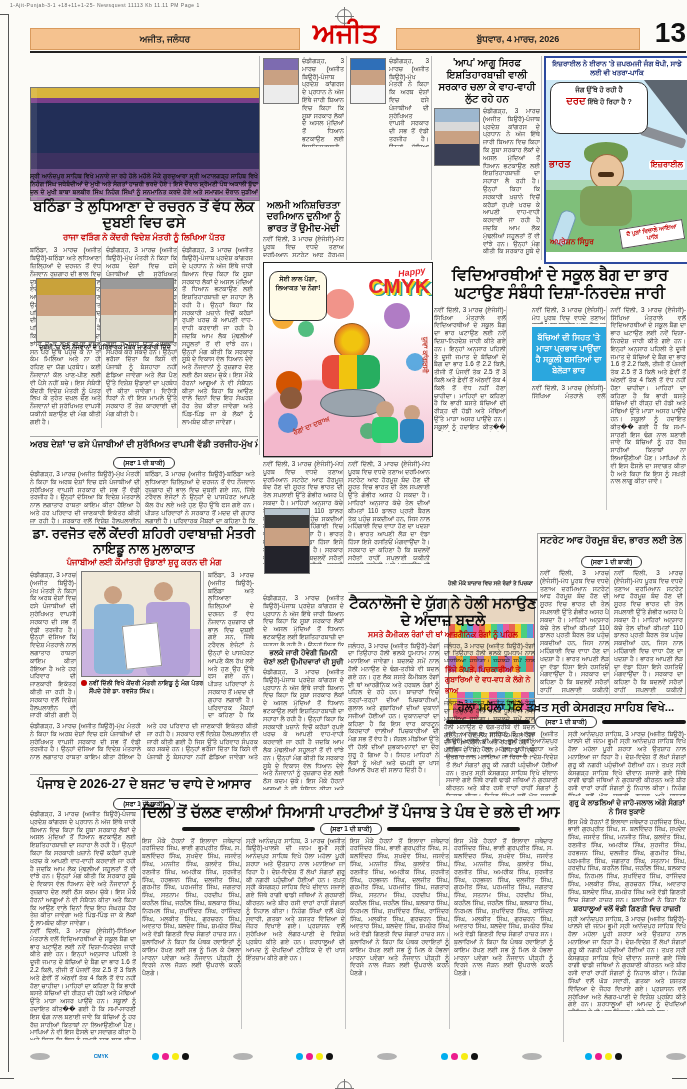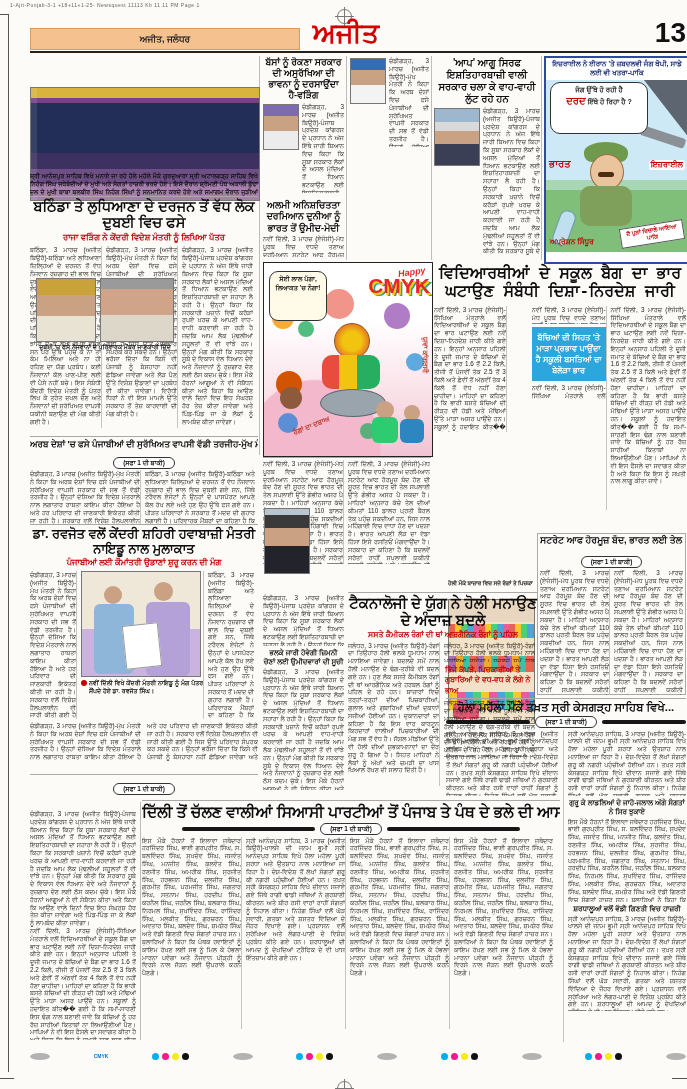--- a/index.html
+++ b/index.html
@@ -52,52 +52,54 @@
       <i style="left:6px;top:-3px;width:1px;height:19px;"></i>
       <i style="left:-3px;top:6px;width:19px;height:1px;"></i>
     </div>
   <div class="abs" style="left:0;top:1078px;width:14px;height:1px;background:#555;"></div>
   <div class="abs" style="left:672px;top:1078px;width:15px;height:1px;background:#555;"></div>
 
   <div class="abs" style="left:298px;top:17px;width:96px;height:33px;display:flex;align-items:center;justify-content:center;font-size:27px;font-weight:bold;color:#d40000;">ਅਜੀਤ</div>
   <div class="abs peach" style="left:30px;top:28px;width:268px;height:20px;">
       <span>ਅਜੀਤ, ਜਲੰਧਰ</span>
     </div>
+  <div class="abs peach" style="left:396px;top:28px;width:242px;height:20px;">
+      <span>ਬੁੱਧਵਾਰ, 4 ਮਾਰਚ, 2026</span>
+    </div>
   <div class="abs" style="left:642px;top:16px;width:44px;height:34px;display:flex;align-items:center;justify-content:flex-end;font-size:28px;font-weight:bold;color:#111;">13</div>
   <div class="abs" style="left:30px;top:51px;width:656px;height:2px;background:#222;"></div>
 
   <div class="vr" style="left:259px;top:56px;height:399px;"></div>
   <div class="vr" style="left:346px;top:56px;height:204px;"></div>
   <div class="vr" style="left:431px;top:56px;height:204px;"></div>
   <div class="vr" style="left:541px;top:56px;height:204px;"></div>
 
   <div class="abs photo" style="left:30px;top:57px;width:228px;height:112px;background:
       linear-gradient(90deg, rgba(255,255,255,.09) 0 6px, rgba(0,0,0,0) 6px 15px),
       linear-gradient(180deg,#d8b43c 0 9%,#7a3f8a 9% 13%,#222e57 13% 58%,#3c3160 58% 72%,#6d4f86 72% 86%,#a77fae 86% 100%);"></div>
   <div class="abs cap" style="left:30px;top:172px;width:228px;height:24px;">ਸ੍ਰੀ ਆਨੰਦਪੁਰ ਸਾਹਿਬ ਵਿਖੇ ਮਨਾਏ ਜਾ ਰਹੇ ਹੋਲੇ ਮਹੱਲੇ ਮੌਕੇ ਗੁਰਦੁਆਰਾ ਸ੍ਰੀ ਅਟਾਲਗੜ੍ਹ ਸਾਹਿਬ ਵਿਖੇ ਨਿਹੰਗ ਸਿੰਘ ਜਥੇਬੰਦੀਆਂ ਦੇ ਮੁਖੀ ਅਤੇ ਸੰਗਤਾਂ ਹਾਜ਼ਰੀ ਭਰਦੇ ਹੋਏ। ਇਸੇ ਦੌਰਾਨ ਸ਼੍ਰੋਮਣੀ ਪੰਥ ਅਕਾਲੀ ਬੁੱਢਾ ਦਲ ਦੇ ਮੁਖੀ ਬਾਬਾ ਬਲਬੀਰ ਸਿੰਘ ਨਿਹੰਗ ਸਿੰਘਾਂ ਨੂੰ ਸਨਮਾਨਿਤ ਕਰਦੇ ਹੋਏ ਅਤੇ ਸਮਾਗਮ ਦੌਰਾਨ ਜੁੜੀਆਂ ਸੰਗਤਾਂ ਦੀ ਝਲਕ।</div>
 
   <div class="abs" style="left:263px;top:57px;width:81px;height:138px;">
-    <div class="hl" style="font-size:9.3px;line-height:1.18;height:46px;overflow:hidden;">ਬੱਸਾਂ ਨੂੰ ਰੋਕਣਾ ਸਰਕਾਰ ਦੀ ਅਸੁਰੱਖਿਆ ਦੀ ਭਾਵਨਾ ਨੂੰ ਦਰਸਾਉਂਦਾ ਹੈ-ਵੜਿੰਗ</div>
     <div class="po" style="float:left;width:34px;height:44px;margin:1px 3px 1px 0;background:linear-gradient(180deg,#7d6bb0 0 26%,#c9a183 26% 60%,#ececec 60% 100%);"></div>
     <div class="body-txt" style="height:90px;">ਚੰਡੀਗੜ੍ਹ, 3 ਮਾਰਚ (ਅਜੀਤ ਬਿਊਰੋ)-ਪੰਜਾਬ ਪ੍ਰਦੇਸ਼ ਕਾਂਗਰਸ ਦੇ ਪ੍ਰਧਾਨ ਨੇ ਅੱਜ ਇੱਥੇ ਜਾਰੀ ਬਿਆਨ ਵਿਚ ਕਿਹਾ ਕਿ ਸੂਬਾ ਸਰਕਾਰ ਲੋਕਾਂ ਦੇ ਅਸਲ ਮੁੱਦਿਆਂ ਤੋਂ ਧਿਆਨ ਭਟਕਾਉਣ ਲਈ ਇਸ਼ਤਿਹਾਰਬਾਜ਼ੀ ਦਾ ਸਹਾਰਾ ਲੈ ਰਹੀ ਹੈ। ਉਨ੍ਹਾਂ ਕਿਹਾ ਕਿ ਸਰਕਾਰੀ ਖ਼ਜ਼ਾਨੇ ਵਿਚੋਂ ਕਰੋੜਾਂ ਰੁਪਏ ਖਰਚ ਕੇ ਆਪਣੀ ਵਾਹ-ਵਾਹੀ ਕਰਵਾਈ ਜਾ ਰਹੀ ਹੈ ਜਦਕਿ ਆਮ ਲੋਕ ਮੁੱਢਲੀਆਂ ਸਹੂਲਤਾਂ ਤੋਂ ਵੀ ਵਾਂਝੇ ਹਨ। ਉਨ੍ਹਾਂ ਮੰਗ ਕੀਤੀ ਕਿ ਸਰਕਾਰ ਸੂਬੇ ਦੇ ਵਿਕਾਸ ਵੱਲ ਧਿਆਨ ਦੇਵੇ ਅਤੇ ਨੌਜਵਾਨਾਂ ਨੂੰ ਰੁਜ਼ਗਾਰ ਦੇਣ ਲਈ ਠੋਸ ਕਦਮ ਚੁੱਕੇ। ਇਸ ਮੌਕੇ ਹੋਰਨਾਂ ਆਗੂਆਂ ਨੇ ਵੀ ਸੰਬੋਧਨ ਕੀਤਾ ਅਤੇ ਕਿਹਾ ਕਿ ਆਉਣ ਵਾਲੇ ਦਿਨਾਂ ਵਿਚ ਇਹ ਸੰਘਰਸ਼ ਹੋਰ ਤੇਜ਼ ਕੀਤਾ ਜਾਵੇਗਾ ਅਤੇ ਪਿੰਡ-ਪਿੰਡ ਜਾ ਕੇ ਲੋਕਾਂ ਨੂੰ ਲਾਮਬੰਦ ਕੀਤਾ ਜਾਵੇਗਾ।</div>
   </div>
 
   <div class="abs" style="left:350px;top:57px;width:79px;height:138px;">
     <div class="po" style="float:left;width:34px;height:44px;margin:1px 3px 1px 0;background:linear-gradient(180deg,#2f6fb8 0 26%,#c9a183 26% 60%,#f3f3f3 60% 100%);"></div>
     <div class="body-txt" style="height:90px;">ਚੰਡੀਗੜ੍ਹ, 3 ਮਾਰਚ (ਅਜੀਤ ਬਿਊਰੋ)-ਮੁੱਖ ਮੰਤਰੀ ਨੇ ਕਿਹਾ ਕਿ ਅਰਬ ਦੇਸ਼ਾਂ ਵਿਚ ਫਸੇ ਪੰਜਾਬੀਆਂ ਦੀ ਸੁਰੱਖਿਅਤ ਵਾਪਸੀ ਸਰਕਾਰ ਦੀ ਸਭ ਤੋਂ ਵੱਡੀ ਤਰਜੀਹ ਹੈ। ਉਨ੍ਹਾਂ ਦੱਸਿਆ ਕਿ ਵਿਦੇਸ਼ ਮੰਤਰਾਲੇ ਨਾਲ ਲਗਾਤਾਰ ਰਾਬਤਾ ਕਾਇਮ ਕੀਤਾ ਹੋਇਆ ਹੈ ਅਤੇ ਹਰ ਪਰਿਵਾਰ ਦੀ ਜਾਣਕਾਰੀ ਇਕੱਤਰ ਕੀਤੀ ਜਾ ਰਹੀ ਹੈ। ਸਰਕਾਰ ਵਲੋਂ ਵਿਸ਼ੇਸ਼ ਹੈਲਪਲਾਈਨ ਵੀ ਜਾਰੀ ਕੀਤੀ ਗਈ ਹੈ ਜਿਸ ਉੱਤੇ ਪਰਿਵਾਰ ਸੰਪਰਕ ਕਰ ਸਕਦੇ ਹਨ। ਉਨ੍ਹਾਂ ਭਰੋਸਾ ਦਿੱਤਾ ਕਿ ਕਿਸੇ ਵੀ ਪੰਜਾਬੀ ਨੂੰ ਬੇਸਹਾਰਾ ਨਹੀਂ ਛੱਡਿਆ ਜਾਵੇਗਾ ਅਤੇ ਲੋੜ ਪੈਣ ਉੱਤੇ ਵਿਸ਼ੇਸ਼ ਉਡਾਣਾਂ ਦਾ ਪ੍ਰਬੰਧ ਵੀ ਕੀਤਾ ਜਾਵੇਗਾ। ਵਿਰੋਧੀ ਧਿਰਾਂ ਨੇ ਵੀ ਇਸ ਮਾਮਲੇ ਉੱਤੇ ਸਰਕਾਰ ਤੋਂ ਤੇਜ਼ ਕਾਰਵਾਈ ਦੀ ਮੰਗ ਕੀਤੀ ਹੈ।</div>
   </div>
 
   <div class="abs" style="left:434px;top:57px;width:106px;height:201px;">
     <div class="hl" style="font-size:10px;line-height:1.2;height:50px;overflow:hidden;">'ਆਪ' ਆਗੂ ਸਿਰਫ ਇਸ਼ਤਿਹਾਰਬਾਜ਼ੀ ਵਾਲੀ ਸਰਕਾਰ ਚਲਾ ਕੇ ਵਾਹ-ਵਾਹੀ ਲੁੱਟ ਰਹੇ ਹਨ</div>
     <div class="po" style="float:left;width:44px;height:56px;margin:1px 3px 1px 0;background:linear-gradient(180deg,#9db7cf 0 24%,#d9d9d9 24% 40%,#c9a183 40% 62%,#3a3f55 62% 100%);"></div>
     <div class="body-txt" style="height:148px;">ਚੰਡੀਗੜ੍ਹ, 3 ਮਾਰਚ (ਅਜੀਤ ਬਿਊਰੋ)-ਪੰਜਾਬ ਪ੍ਰਦੇਸ਼ ਕਾਂਗਰਸ ਦੇ ਪ੍ਰਧਾਨ ਨੇ ਅੱਜ ਇੱਥੇ ਜਾਰੀ ਬਿਆਨ ਵਿਚ ਕਿਹਾ ਕਿ ਸੂਬਾ ਸਰਕਾਰ ਲੋਕਾਂ ਦੇ ਅਸਲ ਮੁੱਦਿਆਂ ਤੋਂ ਧਿਆਨ ਭਟਕਾਉਣ ਲਈ ਇਸ਼ਤਿਹਾਰਬਾਜ਼ੀ ਦਾ ਸਹਾਰਾ ਲੈ ਰਹੀ ਹੈ। ਉਨ੍ਹਾਂ ਕਿਹਾ ਕਿ ਸਰਕਾਰੀ ਖ਼ਜ਼ਾਨੇ ਵਿਚੋਂ ਕਰੋੜਾਂ ਰੁਪਏ ਖਰਚ ਕੇ ਆਪਣੀ ਵਾਹ-ਵਾਹੀ ਕਰਵਾਈ ਜਾ ਰਹੀ ਹੈ ਜਦਕਿ ਆਮ ਲੋਕ ਮੁੱਢਲੀਆਂ ਸਹੂਲਤਾਂ ਤੋਂ ਵੀ ਵਾਂਝੇ ਹਨ। ਉਨ੍ਹਾਂ ਮੰਗ ਕੀਤੀ ਕਿ ਸਰਕਾਰ ਸੂਬੇ ਦੇ ਵਿਕਾਸ ਵੱਲ ਧਿਆਨ ਦੇਵੇ ਅਤੇ ਨੌਜਵਾਨਾਂ ਨੂੰ ਰੁਜ਼ਗਾਰ ਦੇਣ ਲਈ ਠੋਸ ਕਦਮ ਚੁੱਕੇ। ਇਸ ਮੌਕੇ ਹੋਰਨਾਂ ਆਗੂਆਂ ਨੇ ਵੀ ਸੰਬੋਧਨ ਕੀਤਾ ਅਤੇ ਕਿਹਾ ਕਿ ਆਉਣ ਵਾਲੇ ਦਿਨਾਂ ਵਿਚ ਇਹ ਸੰਘਰਸ਼ ਹੋਰ ਤੇਜ਼ ਕੀਤਾ ਜਾਵੇਗਾ ਅਤੇ ਪਿੰਡ-ਪਿੰਡ ਜਾ ਕੇ ਲੋਕਾਂ ਨੂੰ ਲਾਮਬੰਦ ਕੀਤਾ ਜਾਵੇਗਾ।</div>
   </div>
 
   <div class="abs" style="left:544px;top:56px;width:142px;height:204px;border:2px solid #2d4a9e;background:#fff;">
-    <div style="padding:2px 3px;font-size:7.1px;font-weight:bold;color:#14266e;text-align:center;line-height:1.25;">ਇਜ਼ਰਾਈਲ ਨੇ ਈਰਾਨ 'ਤੇ ਜ਼ਬਦਲਵੀ ਜੰਗ ਥੋਪੀ, ਸਾਡੇ ਲਈ ਵੀ ਖਤਰਾ-ਪਾਕਿ</div>
+    <div style="padding:2px 3px;font-size:7.1px;font-weight:bold;color:#14266e;text-align:center;line-height:1.25;">ਇਜ਼ਰਾਈਲ ਨੇ ਈਰਾਨ 'ਤੇ ਜ਼ਪਰਮਜੀ ਜੰਗ ਥੋਪੀ, ਸਾਡੇ ਲਈ ਵੀ ਖਤਰਾ-ਪਾਕਿ</div>
     <div style="position:relative;height:172px;background:linear-gradient(180deg,#cde9f6 0 58%,#a9d6b4 58% 64%,#7fbf7a 64% 100%);overflow:hidden;">
       <div class="abs" style="right:-18px;top:-10px;width:70px;height:90px;background:#5d6670;clip-path:polygon(100% 0,0 0,100% 100%);"></div>
       <div class="abs" style="right:2px;top:52px;width:46px;height:10px;background:#8b8f96;transform:rotate(18deg);border-radius:3px;"></div>
       <div class="abs" style="left:4px;top:2px;width:92px;height:46px;background:#fff;border:1.5px solid #333;border-radius:10px;text-align:center;font-size:7px;font-weight:bold;line-height:1.3;padding:2px;">
         <span>ਜੰਗ ਉੱਥੇ ਹੋ ਰਹੀ ਹੈ</span><br>
         <span class="red" style="font-size:10px;">ਦਰਦ</span>
         <span>ਇੱਥੇ ਹੋ ਰਿਹਾ ਹੈ ?</span>
       </div>
       <div class="abs" style="left:38px;top:62px;width:44px;height:20px;border-radius:50% 50% 8px 8px;background:#6f9a4e;"></div>
       <div class="abs" style="left:44px;top:74px;width:32px;height:34px;border-radius:50%;background:#e9c49c;border:1px solid #9a6a3f;"></div>
@@ -106,21 +108,21 @@
       <div class="abs" style="left:10px;top:130px;width:14px;height:34px;border-radius:7px;background:#bfe0ee;border:1px solid #6f9ab0;transform:rotate(20deg);"></div>
       <div class="abs red" style="left:3px;top:78px;font-size:10px;font-weight:bold;">ਭਾਰਤ</div>
       <div class="abs red" style="right:3px;top:80px;font-size:8px;font-weight:bold;background:#fff;padding:0 2px;border-radius:3px;">ਇਜ਼ਰਾਈਲ</div>
       <div class="abs red" style="left:4px;bottom:6px;font-size:7.4px;font-weight:bold;">ਅਪ੍ਰੇਸ਼ਨ ਸਿੰਧੂਰ</div>
       <div class="abs red" style="right:4px;bottom:8px;width:58px;font-size:5.8px;font-weight:bold;background:#fff;border:1px solid #555;padding:2px;text-align:center;transform:rotate(-9deg);">ਦੋ ਪੁੜਾਂ ਵਿਚਾਲੇ ਆਇਆ ਪਾਕਿ</div>
     </div>
   </div>
 
   <div class="hr" style="left:30px;top:196px;width:228px;"></div>
   <div class="abs" style="left:30px;top:199px;width:228px;height:238px;">
-    <div class="hl" style="font-size:14.5px;line-height:1.08;">ਬਠਿੰਡਾ ਤੇ ਲੁਧਿਆਣਾ ਦੇ ਦਰਜਨ ਤੋਂ ਵੱਧ ਲੋਕ ਦੁਬਈ ਵਿਚ ਫਸੇ</div>
+    <div class="hl" style="font-size:14.5px;line-height:1.08;">ਬਠਿੰਡਾ ਤੇ ਲੁਧਿਆਣਾ ਦੇ ਰਚਰਨ ਤੋਂ ਵੱਧ ਲੋਕ ਦੁਬਈ ਵਿਚ ਫਸੇ</div>
     <div class="hl red" style="font-size:8.4px;margin-top:2px;">ਰਾਜਾ ਵੜਿੰਗ ਨੇ ਕੇਂਦਰੀ ਵਿਦੇਸ਼ ਮੰਤਰੀ ਨੂੰ ਲਿਖਿਆ ਪੱਤਰ</div>
     <div class="cols" style="margin-top:3px;gap:0;">
       <div class="col body-txt" style="width:71px;height:182px;">ਬਠਿੰਡਾ, 3 ਮਾਰਚ (ਅਜੀਤ ਬਿਊਰੋ)-ਬਠਿੰਡਾ ਅਤੇ ਲੁਧਿਆਣਾ ਜ਼ਿਲ੍ਹਿਆਂ ਦੇ ਦਰਜਨ ਤੋਂ ਵੱਧ ਨੌਜਵਾਨ ਰੁਜ਼ਗਾਰ ਦੀ ਭਾਲ ਵਿਚ ਦੁਬਈ ਗਏ ਸਨ, ਜਿੱਥੇ ਟਰੈਵਲ ਏਜੰਟਾਂ ਨੇ ਉਨ੍ਹਾਂ ਦੇ ਪਾਸਪੋਰਟ ਆਪਣੇ ਕੋਲ ਰੱਖ ਲਏ ਅਤੇ ਹੁਣ ਉਹ ਉੱਥੇ ਫਸ ਗਏ ਹਨ। ਪੀੜਤ ਪਰਿਵਾਰਾਂ ਨੇ ਸਰਕਾਰ ਤੋਂ ਮਦਦ ਦੀ ਗੁਹਾਰ ਲਗਾਈ ਹੈ। ਪਰਿਵਾਰਕ ਮੈਂਬਰਾਂ ਦਾ ਕਹਿਣਾ ਹੈ ਕਿ ਏਜੰਟਾਂ ਨੇ ਚੰਗੀ ਨੌਕਰੀ ਦਾ ਝਾਂਸਾ ਦੇ ਕੇ ਲੱਖਾਂ ਰੁਪਏ ਵਸੂਲੇ ਸਨ ਪਰ ਉੱਥੇ ਪਹੁੰਚ ਕੇ ਨਾ ਤਾਂ ਕੰਮ ਮਿਲਿਆ ਅਤੇ ਨਾ ਹੀ ਰਹਿਣ ਦਾ ਯੋਗ ਪ੍ਰਬੰਧ। ਕਈ ਨੌਜਵਾਨਾਂ ਕੋਲ ਖਾਣ-ਪੀਣ ਲਈ ਵੀ ਪੈਸੇ ਨਹੀਂ ਬਚੇ। ਇਸ ਸੰਬੰਧੀ ਕੇਂਦਰੀ ਵਿਦੇਸ਼ ਮੰਤਰੀ ਨੂੰ ਪੱਤਰ ਲਿਖ ਕੇ ਤੁਰੰਤ ਦਖਲ ਦੇਣ ਅਤੇ ਨੌਜਵਾਨਾਂ ਦੀ ਸੁਰੱਖਿਅਤ ਵਾਪਸੀ ਯਕੀਨੀ ਬਣਾਉਣ ਦੀ ਮੰਗ ਕੀਤੀ ਗਈ ਹੈ।</div>
       <div class="col body-txt" style="width:71px;height:182px;">ਚੰਡੀਗੜ੍ਹ, 3 ਮਾਰਚ (ਅਜੀਤ ਬਿਊਰੋ)-ਮੁੱਖ ਮੰਤਰੀ ਨੇ ਕਿਹਾ ਕਿ ਅਰਬ ਦੇਸ਼ਾਂ ਵਿਚ ਫਸੇ ਪੰਜਾਬੀਆਂ ਦੀ ਸੁਰੱਖਿਅਤ ਵਾਪਸੀ ਸਰਕਾਰ ਦੀ ਸਭ ਤੋਂ ਵੱਡੀ ਤਰਜੀਹ ਹੈ। ਉਨ੍ਹਾਂ ਦੱਸਿਆ ਕਿ ਵਿਦੇਸ਼ ਮੰਤਰਾਲੇ ਨਾਲ ਲਗਾਤਾਰ ਰਾਬਤਾ ਕਾਇਮ ਕੀਤਾ ਹੋਇਆ ਹੈ ਅਤੇ ਹਰ ਪਰਿਵਾਰ ਦੀ ਜਾਣਕਾਰੀ ਇਕੱਤਰ ਕੀਤੀ ਜਾ ਰਹੀ ਹੈ। ਸਰਕਾਰ ਵਲੋਂ ਵਿਸ਼ੇਸ਼ ਹੈਲਪਲਾਈਨ ਵੀ ਜਾਰੀ ਕੀਤੀ ਗਈ ਹੈ ਜਿਸ ਉੱਤੇ ਪਰਿਵਾਰ ਸੰਪਰਕ ਕਰ ਸਕਦੇ ਹਨ। ਉਨ੍ਹਾਂ ਭਰੋਸਾ ਦਿੱਤਾ ਕਿ ਕਿਸੇ ਵੀ ਪੰਜਾਬੀ ਨੂੰ ਬੇਸਹਾਰਾ ਨਹੀਂ ਛੱਡਿਆ ਜਾਵੇਗਾ ਅਤੇ ਲੋੜ ਪੈਣ ਉੱਤੇ ਵਿਸ਼ੇਸ਼ ਉਡਾਣਾਂ ਦਾ ਪ੍ਰਬੰਧ ਵੀ ਕੀਤਾ ਜਾਵੇਗਾ। ਵਿਰੋਧੀ ਧਿਰਾਂ ਨੇ ਵੀ ਇਸ ਮਾਮਲੇ ਉੱਤੇ ਸਰਕਾਰ ਤੋਂ ਤੇਜ਼ ਕਾਰਵਾਈ ਦੀ ਮੰਗ ਕੀਤੀ ਹੈ।</div>
       <div class="col body-txt" style="width:71px;height:182px;">ਚੰਡੀਗੜ੍ਹ, 3 ਮਾਰਚ (ਅਜੀਤ ਬਿਊਰੋ)-ਪੰਜਾਬ ਪ੍ਰਦੇਸ਼ ਕਾਂਗਰਸ ਦੇ ਪ੍ਰਧਾਨ ਨੇ ਅੱਜ ਇੱਥੇ ਜਾਰੀ ਬਿਆਨ ਵਿਚ ਕਿਹਾ ਕਿ ਸੂਬਾ ਸਰਕਾਰ ਲੋਕਾਂ ਦੇ ਅਸਲ ਮੁੱਦਿਆਂ ਤੋਂ ਧਿਆਨ ਭਟਕਾਉਣ ਲਈ ਇਸ਼ਤਿਹਾਰਬਾਜ਼ੀ ਦਾ ਸਹਾਰਾ ਲੈ ਰਹੀ ਹੈ। ਉਨ੍ਹਾਂ ਕਿਹਾ ਕਿ ਸਰਕਾਰੀ ਖ਼ਜ਼ਾਨੇ ਵਿਚੋਂ ਕਰੋੜਾਂ ਰੁਪਏ ਖਰਚ ਕੇ ਆਪਣੀ ਵਾਹ-ਵਾਹੀ ਕਰਵਾਈ ਜਾ ਰਹੀ ਹੈ ਜਦਕਿ ਆਮ ਲੋਕ ਮੁੱਢਲੀਆਂ ਸਹੂਲਤਾਂ ਤੋਂ ਵੀ ਵਾਂਝੇ ਹਨ। ਉਨ੍ਹਾਂ ਮੰਗ ਕੀਤੀ ਕਿ ਸਰਕਾਰ ਸੂਬੇ ਦੇ ਵਿਕਾਸ ਵੱਲ ਧਿਆਨ ਦੇਵੇ ਅਤੇ ਨੌਜਵਾਨਾਂ ਨੂੰ ਰੁਜ਼ਗਾਰ ਦੇਣ ਲਈ ਠੋਸ ਕਦਮ ਚੁੱਕੇ। ਇਸ ਮੌਕੇ ਹੋਰਨਾਂ ਆਗੂਆਂ ਨੇ ਵੀ ਸੰਬੋਧਨ ਕੀਤਾ ਅਤੇ ਕਿਹਾ ਕਿ ਆਉਣ ਵਾਲੇ ਦਿਨਾਂ ਵਿਚ ਇਹ ਸੰਘਰਸ਼ ਹੋਰ ਤੇਜ਼ ਕੀਤਾ ਜਾਵੇਗਾ ਅਤੇ ਪਿੰਡ-ਪਿੰਡ ਜਾ ਕੇ ਲੋਕਾਂ ਨੂੰ ਲਾਮਬੰਦ ਕੀਤਾ ਜਾਵੇਗਾ।</div>
     </div>
   </div>
   <div class="abs po" style="left:36px;top:278px;width:58px;height:62px;background:linear-gradient(180deg,#c9a23a 0 26%,#caa183 26% 60%,#e8e3d2 60% 100%);"></div>
   <div class="abs po" style="left:100px;top:278px;width:72px;height:62px;background:linear-gradient(180deg,#9a9a9a 0 16%,#cfa488 16% 58%,#dcd7c8 58% 100%);"></div>
   <div class="abs cap" style="left:34px;top:343px;width:142px;height:8px;text-align:center;">ਦੁਬਈ 'ਚ ਫਸੇ ਨੌਜਵਾਨਾਂ ਦੇ ਪਰਿਵਾਰਕ ਮੈਂਬਰ ਜਾਣਕਾਰੀ ਦਿੰਦੇ ਹੋਏ।</div>
@@ -150,21 +152,21 @@
     <div class="abs" style="left:16px;top:124px;width:22px;height:22px;border-radius:50%;background:#8d5a3b;"></div>
     <div class="abs" style="left:112px;top:138px;width:18px;height:18px;border-radius:50%;background:#caa183;"></div>
     <div class="abs" style="left:108px;top:154px;width:26px;height:26px;border-radius:6px;background:#2ecc71;"></div>
     <div class="abs" style="left:140px;top:142px;width:16px;height:16px;border-radius:50%;background:#caa183;"></div>
     <div class="abs" style="left:136px;top:156px;width:24px;height:24px;border-radius:6px;background:#2e86c1;"></div>
     <div class="abs" style="right:3px;top:74px;writing-mode:vertical-rl;font-size:7px;font-weight:bold;color:#c0392b;">ਯੁਵਾ ਕਾਂਗਰਸੀ</div>
     <div class="abs" style="left:28px;bottom:26px;font-size:7px;font-weight:bold;color:#c0392b;transform:rotate(-22deg);">ਰੰਗਾਂ ਦਾ ਦਬਾਅ</div>
   </div>
 
   <div class="abs" style="left:434px;top:266px;width:252px;height:262px;">
-    <div class="hl" style="font-size:16px;line-height:1.12;font-family:Liberation Mono, monospace;">ਵਿਦਿਆਰਥੀਆਂ ਦੇ ਸਕੂਲ ਬੈਗ ਦਾ ਭਾਰ ਘਟਾਉਣ ਸੰਬੰਧੀ ਦਿਸ਼ਾ-ਨਿਰਦੇਸ਼ ਜਾਰੀ</div>
+    <div class="hl" style="font-size:16px;line-height:1.12;">ਵਿਦਿਆਰਥੀਆਂ ਦੇ ਸਕੂਲ ਬੈਗ ਦਾ ਭਾਰ ਘਟਾਉਣ ਸੰਬੰਧੀ ਦਿਸ਼ਾ-ਨਿਰਦੇਸ਼ ਜਾਰੀ</div>
     <div class="cols" style="margin-top:4px;">
       <div class="col body-txt" style="width:78px;height:126px;">ਨਵੀਂ ਦਿੱਲੀ, 3 ਮਾਰਚ (ਏਜੰਸੀ)-ਸਿੱਖਿਆ ਮੰਤਰਾਲੇ ਵਲੋਂ ਵਿਦਿਆਰਥੀਆਂ ਦੇ ਸਕੂਲ ਬੈਗ ਦਾ ਭਾਰ ਘਟਾਉਣ ਲਈ ਨਵੇਂ ਦਿਸ਼ਾ-ਨਿਰਦੇਸ਼ ਜਾਰੀ ਕੀਤੇ ਗਏ ਹਨ। ਇਨ੍ਹਾਂ ਅਨੁਸਾਰ ਪਹਿਲੀ ਤੇ ਦੂਜੀ ਜਮਾਤ ਦੇ ਬੱਚਿਆਂ ਦੇ ਬੈਗ ਦਾ ਭਾਰ 1.6 ਤੋਂ 2.2 ਕਿਲੋ, ਤੀਜੀ ਤੋਂ ਪੰਜਵੀਂ ਤੱਕ 2.5 ਤੋਂ 3 ਕਿਲੋ ਅਤੇ ਛੇਵੀਂ ਤੋਂ ਅੱਠਵੀਂ ਤੱਕ 4 ਕਿਲੋ ਤੋਂ ਵੱਧ ਨਹੀਂ ਹੋਣਾ ਚਾਹੀਦਾ। ਮਾਹਿਰਾਂ ਦਾ ਕਹਿਣਾ ਹੈ ਕਿ ਭਾਰੀ ਬਸਤੇ ਬੱਚਿਆਂ ਦੀ ਰੀੜ੍ਹ ਦੀ ਹੱਡੀ ਅਤੇ ਮੋਢਿਆਂ ਉੱਤੇ ਮਾੜਾ ਅਸਰ ਪਾਉਂਦੇ ਹਨ। ਸਕੂਲਾਂ ਨੂੰ ਹਦਾਇਤ ਕੀਤ�� ਗਈ ਹੈ ਕਿ ਸਮਾਂ-ਸਾਰਣੀ ਇਸ ਢੰਗ ਨਾਲ ਬਣਾਈ ਜਾਵੇ ਕਿ ਬੱਚਿਆਂ ਨੂੰ ਹਰ ਰੋਜ਼ ਸਾਰੀਆਂ ਕਿਤਾਬਾਂ ਨਾ ਲਿਆਉਣੀਆਂ ਪੈਣ। ਮਾਪਿਆਂ ਨੇ ਵੀ ਇਸ ਫੈਸਲੇ ਦਾ ਸਵਾਗਤ ਕੀਤਾ ਹੈ ਅਤੇ ਕਿਹਾ ਕਿ ਇਸ ਨੂੰ ਸਖ਼ਤੀ ਨਾਲ ਲਾਗੂ ਕੀਤਾ ਜਾਵੇ।</div>
       <div class="col" style="width:80px;height:126px;padding-left:25px;">
         <div class="body-txt" style="height:18px;">ਨਵੀਂ ਦਿੱਲੀ, 3 ਮਾਰਚ (ਏਜੰਸੀ)-ਮੱਧ ਪੂਰਬ ਵਿਚ ਵਧਦੇ ਤਣਾਅ ਦਰਮਿਆਨ ਸਟਰੇਟ ਆਫ ਹੋਰਮੂਜ਼ ਬੰਦ ਹੋਣ ਦੀ ਸੂਰਤ ਵਿਚ ਭਾਰਤ ਦੀ ਤੇਲ ਸਪਲਾਈ ਉੱਤੇ ਗੰਭੀਰ ਅਸਰ ਪੈ ਸਕਦਾ ਹੈ। ਮਾਹਿਰਾਂ ਅਨੁਸਾਰ ਕੱਚੇ ਤੇਲ ਦੀਆਂ ਕੀਮਤਾਂ 110 ਡਾਲਰ ਪ੍ਰਤੀ ਬੈਰਲ ਤੱਕ ਪਹੁੰਚ ਸਕਦੀਆਂ ਹਨ, ਜਿਸ ਨਾਲ ਮਹਿੰਗਾਈ ਵਿਚ ਵਾਧਾ ਹੋਣ ਦਾ ਖਦਸ਼ਾ ਹੈ। ਭਾਰਤ ਆਪਣੀ ਲੋੜ ਦਾ ਵੱਡਾ ਹਿੱਸਾ ਇਸੇ ਰਸਤਿਓਂ ਮੰਗਵਾਉਂਦਾ ਹੈ। ਸਰਕਾਰ ਦਾ ਕਹਿਣਾ ਹੈ ਕਿ ਬਦਲਵੇਂ ਸਰੋਤਾਂ ਰਾਹੀਂ ਸਪਲਾਈ ਯਕੀਨੀ ਬਣਾਈ ਜਾਵੇਗੀ ਅਤੇ ਘਬਰਾਉਣ ਦੀ ਲੋੜ ਨਹੀਂ। ਕੌਮਾਂਤਰੀ ਬਾਜ਼ਾਰਾਂ ਵਿਚ ਅਸਥਿਰਤਾ ਦੇ ਮੱਦੇਨਜ਼ਰ ਰਿਜ਼ਰਵ ਭੰਡਾਰ ਵਧਾਉਣ ਬਾਰੇ ਵੀ ਵਿਚਾਰ ਕੀਤਾ ਜਾ ਰਿਹਾ ਹੈ।</div>
         <div class="bluebox">ਬੱਚਿਆਂ ਦੀ ਸਿਹਤ 'ਤੇ ਮਾੜਾ ਪ੍ਰਭਾਵ ਪਾਉਂਦਾ ਹੈ ਸਕੂਲੀ ਬਸਤਿਆਂ ਦਾ ਬੇਲੋੜਾ ਭਾਰ</div>
         <div class="body-txt" style="height:16px;">ਨਵੀਂ ਦਿੱਲੀ, 3 ਮਾਰਚ (ਏਜੰਸੀ)-ਸਿੱਖਿਆ ਮੰਤਰਾਲੇ ਵਲੋਂ ਵਿਦਿਆਰਥੀਆਂ ਦੇ ਸਕੂਲ ਬੈਗ ਦਾ ਭਾਰ ਘਟਾਉਣ ਲਈ ਨਵੇਂ ਦਿਸ਼ਾ-ਨਿਰਦੇਸ਼ ਜਾਰੀ ਕੀਤੇ ਗਏ ਹਨ। ਇਨ੍ਹਾਂ ਅਨੁਸਾਰ ਪਹਿਲੀ ਤੇ ਦੂਜੀ ਜਮਾਤ ਦੇ ਬੱਚਿਆਂ ਦੇ ਬੈਗ ਦਾ ਭਾਰ 1.6 ਤੋਂ 2.2 ਕਿਲੋ, ਤੀਜੀ ਤੋਂ ਪੰਜਵੀਂ ਤੱਕ 2.5 ਤੋਂ 3 ਕਿਲੋ ਅਤੇ ਛੇਵੀਂ ਤੋਂ ਅੱਠਵੀਂ ਤੱਕ 4 ਕਿਲੋ ਤੋਂ ਵੱਧ ਨਹੀਂ ਹੋਣਾ ਚਾਹੀਦਾ। ਮਾਹਿਰਾਂ ਦਾ ਕਹਿਣਾ ਹੈ ਕਿ ਭਾਰੀ ਬਸਤੇ ਬੱਚਿਆਂ ਦੀ ਰੀੜ੍ਹ ਦੀ ਹੱਡੀ ਅਤੇ ਮੋਢਿਆਂ ਉੱਤੇ ਮਾੜਾ ਅਸਰ ਪਾਉਂਦੇ ਹਨ। ਸਕੂਲਾਂ ਨੂੰ ਹਦਾਇਤ ਕੀਤ�� ਗਈ ਹੈ ਕਿ ਸਮਾਂ-ਸਾਰਣੀ ਇਸ ਢੰਗ ਨਾਲ ਬਣਾਈ ਜਾਵੇ ਕਿ ਬੱਚਿਆਂ ਨੂੰ ਹਰ ਰੋਜ਼ ਸਾਰੀਆਂ ਕਿਤਾਬਾਂ ਨਾ ਲਿਆਉਣੀਆਂ ਪੈਣ। ਮਾਪਿਆਂ ਨੇ ਵੀ ਇਸ ਫੈਸਲੇ ਦਾ ਸਵਾਗਤ ਕੀਤਾ ਹੈ ਅਤੇ ਕਿਹਾ ਕਿ ਇਸ ਨੂੰ ਸਖ਼ਤੀ ਨਾਲ ਲਾਗੂ ਕੀਤਾ ਜਾਵੇ।</div>
       </div>
       <div class="col body-txt" style="width:82px;height:204px;">ਨਵੀਂ ਦਿੱਲੀ, 3 ਮਾਰਚ (ਏਜੰਸੀ)-ਸਿੱਖਿਆ ਮੰਤਰਾਲੇ ਵਲੋਂ ਵਿਦਿਆਰਥੀਆਂ ਦੇ ਸਕੂਲ ਬੈਗ ਦਾ ਭਾਰ ਘਟਾਉਣ ਲਈ ਨਵੇਂ ਦਿਸ਼ਾ-ਨਿਰਦੇਸ਼ ਜਾਰੀ ਕੀਤੇ ਗਏ ਹਨ। ਇਨ੍ਹਾਂ ਅਨੁਸਾਰ ਪਹਿਲੀ ਤੇ ਦੂਜੀ ਜਮਾਤ ਦੇ ਬੱਚਿਆਂ ਦੇ ਬੈਗ ਦਾ ਭਾਰ 1.6 ਤੋਂ 2.2 ਕਿਲੋ, ਤੀਜੀ ਤੋਂ ਪੰਜਵੀਂ ਤੱਕ 2.5 ਤੋਂ 3 ਕਿਲੋ ਅਤੇ ਛੇਵੀਂ ਤੋਂ ਅੱਠਵੀਂ ਤੱਕ 4 ਕਿਲੋ ਤੋਂ ਵੱਧ ਨਹੀਂ ਹੋਣਾ ਚਾਹੀਦਾ। ਮਾਹਿਰਾਂ ਦਾ ਕਹਿਣਾ ਹੈ ਕਿ ਭਾਰੀ ਬਸਤੇ ਬੱਚਿਆਂ ਦੀ ਰੀੜ੍ਹ ਦੀ ਹੱਡੀ ਅਤੇ ਮੋਢਿਆਂ ਉੱਤੇ ਮਾੜਾ ਅਸਰ ਪਾਉਂਦੇ ਹਨ। ਸਕੂਲਾਂ ਨੂੰ ਹਦਾਇਤ ਕੀਤ�� ਗਈ ਹੈ ਕਿ ਸਮਾਂ-ਸਾਰਣੀ ਇਸ ਢੰਗ ਨਾਲ ਬਣਾਈ ਜਾਵੇ ਕਿ ਬੱਚਿਆਂ ਨੂੰ ਹਰ ਰੋਜ਼ ਸਾਰੀਆਂ ਕਿਤਾਬਾਂ ਨਾ ਲਿਆਉਣੀਆਂ ਪੈਣ। ਮਾਪਿਆਂ ਨੇ ਵੀ ਇਸ ਫੈਸਲੇ ਦਾ ਸਵਾਗਤ ਕੀਤਾ ਹੈ ਅਤੇ ਕਿਹਾ ਕਿ ਇਸ ਨੂੰ ਸਖ਼ਤੀ ਨਾਲ ਲਾਗੂ ਕੀਤਾ ਜਾਵੇ।</div>
     </div>
   </div>
@@ -263,20 +265,21 @@
         <div class="minihead">ਗੁਰੂ ਕੇ ਲਾਡਲਿਆਂ ਦੇ ਜਾਹੋ-ਜਲਾਲ ਅੱਗੇ ਸੰਗਤਾਂ ਨੇ ਸਿਰ ਝੁਕਾਏ</div>
         <div class="body-txt" style="height:84px;">ਇਸ ਮੌਕੇ ਹੋਰਨਾਂ ਤੋਂ ਇਲਾਵਾ ਜਥੇਦਾਰ ਹਰਜਿੰਦਰ ਸਿੰਘ, ਭਾਈ ਗੁਰਪ੍ਰੀਤ ਸਿੰਘ, ਸ. ਬਲਵਿੰਦਰ ਸਿੰਘ, ਸੁਖਦੇਵ ਸਿੰਘ, ਜਸਵੰਤ ਸਿੰਘ, ਮਨਜੀਤ ਸਿੰਘ, ਕੁਲਵੰਤ ਸਿੰਘ, ਰਣਜੀਤ ਸਿੰਘ, ਅਮਰੀਕ ਸਿੰਘ, ਸੁਰਜੀਤ ਸਿੰਘ, ਹਰਭਜਨ ਸਿੰਘ, ਦਲਜੀਤ ਸਿੰਘ, ਗੁਰਮੀਤ ਸਿੰਘ, ਪਰਮਜੀਤ ਸਿੰਘ, ਜਗਤਾਰ ਸਿੰਘ, ਸਤਨਾਮ ਸਿੰਘ, ਹਰਦੀਪ ਸਿੰਘ, ਕਰਨੈਲ ਸਿੰਘ, ਜਰਨੈਲ ਸਿੰਘ, ਬਲਕਾਰ ਸਿੰਘ, ਨਿਰਮਲ ਸਿੰਘ, ਸੁਖਵਿੰਦਰ ਸਿੰਘ, ਰਾਜਿੰਦਰ ਸਿੰਘ, ਮਲਕੀਤ ਸਿੰਘ, ਗੁਰਚਰਨ ਸਿੰਘ, ਅਵਤਾਰ ਸਿੰਘ, ਬਲਦੇਵ ਸਿੰਘ, ਸ਼ਮਸ਼ੇਰ ਸਿੰਘ ਅਤੇ ਵੱਡੀ ਗਿਣਤੀ ਵਿਚ ਸੰਗਤਾਂ ਹਾਜ਼ਰ ਸਨ। ਬੁਲਾਰਿਆਂ ਨੇ ਕਿਹਾ ਕਿ ਪੰਥਕ ਰਵਾਇਤਾਂ ਨੂੰ ਕਾਇਮ ਰੱਖਣ ਲਈ ਸਭ ਨੂੰ ਮਿਲ ਕੇ ਹੰਭਲਾ ਮਾਰਨਾ ਪਵੇਗਾ ਅਤੇ ਨੌਜਵਾਨ ਪੀੜ੍ਹੀ ਨੂੰ ਵਿਰਸੇ ਨਾਲ ਜੋੜਨ ਲਈ ਉਪਰਾਲੇ ਕਰਨੇ ਪੈਣਗੇ।</div>
         <div class="minihead">ਸ਼ਰਧਾਲੂਆਂ ਵਲੋਂ ਵੱਡੀ ਗਿਣਤੀ ਵਿਚ ਹਾਜ਼ਰੀ</div>
         <div class="body-txt" style="height:96px;">ਸ੍ਰੀ ਆਨੰਦਪੁਰ ਸਾਹਿਬ, 3 ਮਾਰਚ (ਅਜੀਤ ਬਿਊਰੋ)-ਖਾਲਸੇ ਦੀ ਜਨਮ ਭੂਮੀ ਸ੍ਰੀ ਆਨੰਦਪੁਰ ਸਾਹਿਬ ਵਿਖੇ ਹੋਲਾ ਮਹੱਲਾ ਪੂਰੀ ਸ਼ਰਧਾ ਅਤੇ ਉਤਸ਼ਾਹ ਨਾਲ ਮਨਾਇਆ ਜਾ ਰਿਹਾ ਹੈ। ਦੇਸ਼-ਵਿਦੇਸ਼ ਤੋਂ ਲੱਖਾਂ ਸੰਗਤਾਂ ਗੁਰੂ ਕੀ ਨਗਰੀ ਪਹੁੰਚੀਆਂ ਹੋਈਆਂ ਹਨ। ਤਖ਼ਤ ਸ੍ਰੀ ਕੇਸਗੜ੍ਹ ਸਾਹਿਬ ਵਿਖੇ ਦੀਵਾਨ ਸਜਾਏ ਗਏ ਜਿੱਥੇ ਰਾਗੀ ਢਾਡੀ ਜਥਿਆਂ ਨੇ ਗੁਰਬਾਣੀ ਕੀਰਤਨ ਅਤੇ ਬੀਰ ਰਸੀ ਵਾਰਾਂ ਰਾਹੀਂ ਸੰਗਤਾਂ ਨੂੰ ਨਿਹਾਲ ਕੀਤਾ। ਨਿਹੰਗ ਸਿੰਘਾਂ ਵਲੋਂ ਘੋੜ ਸਵਾਰੀ, ਗਤਕਾ ਅਤੇ ਸ਼ਸਤਰ ਵਿੱਦਿਆ ਦੇ ਜੌਹਰ ਵਿਖਾਏ ਗਏ। ਪ੍ਰਸ਼ਾਸਨ ਵਲੋਂ ਸੁਰੱਖਿਆ ਅਤੇ ਲੰਗਰ-ਪਾਣੀ ਦੇ ਵਿਸ਼ੇਸ਼ ਪ੍ਰਬੰਧ ਕੀਤੇ ਗਏ ਹਨ। ਸ਼ਰਧਾਲੂਆਂ ਦੀ ਆਮਦ ਨੂੰ ਦੇਖਦਿਆਂ ਟ੍ਰੈਫਿਕ ਦੇ ਵੀ ਖਾਸ ਇੰਤਜ਼ਾਮ ਕੀਤੇ ਗਏ ਹਨ।</div>
       </div>
     </div>
   </div>
 
   <div class="hr" style="left:30px;top:774px;width:228px;"></div>
   <div class="abs" style="left:30px;top:777px;width:228px;height:30px;">
+    <div class="hl" style="font-size:12.5px;white-space:nowrap;overflow:hidden;">ਪੰਜਾਬ ਦੇ 2026-27 ਦੇ ਬਜਟ 'ਚ ਵਾਧੇ ਦੇ ਆਸਾਰ</div>
     <div class="pillwrap"><span class="pill">(ਸਫਾ 1 ਦੀ ਬਾਕੀ)</span></div>
   </div>
   <div class="abs body-txt" style="left:30px;top:810px;width:106px;height:230px;">
     <div>ਚੰਡੀਗੜ੍ਹ, 3 ਮਾਰਚ (ਅਜੀਤ ਬਿਊਰੋ)-ਪੰਜਾਬ ਪ੍ਰਦੇਸ਼ ਕਾਂਗਰਸ ਦੇ ਪ੍ਰਧਾਨ ਨੇ ਅੱਜ ਇੱਥੇ ਜਾਰੀ ਬਿਆਨ ਵਿਚ ਕਿਹਾ ਕਿ ਸੂਬਾ ਸਰਕਾਰ ਲੋਕਾਂ ਦੇ ਅਸਲ ਮੁੱਦਿਆਂ ਤੋਂ ਧਿਆਨ ਭਟਕਾਉਣ ਲਈ ਇਸ਼ਤਿਹਾਰਬਾਜ਼ੀ ਦਾ ਸਹਾਰਾ ਲੈ ਰਹੀ ਹੈ। ਉਨ੍ਹਾਂ ਕਿਹਾ ਕਿ ਸਰਕਾਰੀ ਖ਼ਜ਼ਾਨੇ ਵਿਚੋਂ ਕਰੋੜਾਂ ਰੁਪਏ ਖਰਚ ਕੇ ਆਪਣੀ ਵਾਹ-ਵਾਹੀ ਕਰਵਾਈ ਜਾ ਰਹੀ ਹੈ ਜਦਕਿ ਆਮ ਲੋਕ ਮੁੱਢਲੀਆਂ ਸਹੂਲਤਾਂ ਤੋਂ ਵੀ ਵਾਂਝੇ ਹਨ। ਉਨ੍ਹਾਂ ਮੰਗ ਕੀਤੀ ਕਿ ਸਰਕਾਰ ਸੂਬੇ ਦੇ ਵਿਕਾਸ ਵੱਲ ਧਿਆਨ ਦੇਵੇ ਅਤੇ ਨੌਜਵਾਨਾਂ ਨੂੰ ਰੁਜ਼ਗਾਰ ਦੇਣ ਲਈ ਠੋਸ ਕਦਮ ਚੁੱਕੇ। ਇਸ ਮੌਕੇ ਹੋਰਨਾਂ ਆਗੂਆਂ ਨੇ ਵੀ ਸੰਬੋਧਨ ਕੀਤਾ ਅਤੇ ਕਿਹਾ ਕਿ ਆਉਣ ਵਾਲੇ ਦਿਨਾਂ ਵਿਚ ਇਹ ਸੰਘਰਸ਼ ਹੋਰ ਤੇਜ਼ ਕੀਤਾ ਜਾਵੇਗਾ ਅਤੇ ਪਿੰਡ-ਪਿੰਡ ਜਾ ਕੇ ਲੋਕਾਂ ਨੂੰ ਲਾਮਬੰਦ ਕੀਤਾ ਜਾਵੇਗਾ।</div>
     <div>ਨਵੀਂ ਦਿੱਲੀ, 3 ਮਾਰਚ (ਏਜੰਸੀ)-ਸਿੱਖਿਆ ਮੰਤਰਾਲੇ ਵਲੋਂ ਵਿਦਿਆਰਥੀਆਂ ਦੇ ਸਕੂਲ ਬੈਗ ਦਾ ਭਾਰ ਘਟਾਉਣ ਲਈ ਨਵੇਂ ਦਿਸ਼ਾ-ਨਿਰਦੇਸ਼ ਜਾਰੀ ਕੀਤੇ ਗਏ ਹਨ। ਇਨ੍ਹਾਂ ਅਨੁਸਾਰ ਪਹਿਲੀ ਤੇ ਦੂਜੀ ਜਮਾਤ ਦੇ ਬੱਚਿਆਂ ਦੇ ਬੈਗ ਦਾ ਭਾਰ 1.6 ਤੋਂ 2.2 ਕਿਲੋ, ਤੀਜੀ ਤੋਂ ਪੰਜਵੀਂ ਤੱਕ 2.5 ਤੋਂ 3 ਕਿਲੋ ਅਤੇ ਛੇਵੀਂ ਤੋਂ ਅੱਠਵੀਂ ਤੱਕ 4 ਕਿਲੋ ਤੋਂ ਵੱਧ ਨਹੀਂ ਹੋਣਾ ਚਾਹੀਦਾ। ਮਾਹਿਰਾਂ ਦਾ ਕਹਿਣਾ ਹੈ ਕਿ ਭਾਰੀ ਬਸਤੇ ਬੱਚਿਆਂ ਦੀ ਰੀੜ੍ਹ ਦੀ ਹੱਡੀ ਅਤੇ ਮੋਢਿਆਂ ਉੱਤੇ ਮਾੜਾ ਅਸਰ ਪਾਉਂਦੇ ਹਨ। ਸਕੂਲਾਂ ਨੂੰ ਹਦਾਇਤ ਕੀਤ�� ਗਈ ਹੈ ਕਿ ਸਮਾਂ-ਸਾਰਣੀ ਇਸ ਢੰਗ ਨਾਲ ਬਣਾਈ ਜਾਵੇ ਕਿ ਬੱਚਿਆਂ ਨੂੰ ਹਰ ਰੋਜ਼ ਸਾਰੀਆਂ ਕਿਤਾਬਾਂ ਨਾ ਲਿਆਉਣੀਆਂ ਪੈਣ। ਮਾਪਿਆਂ ਨੇ ਵੀ ਇਸ ਫੈਸਲੇ ਦਾ ਸਵਾਗਤ ਕੀਤਾ ਹੈ ਅਤੇ ਕਿਹਾ ਕਿ ਇਸ ਨੂੰ ਸਖ਼ਤੀ ਨਾਲ ਲਾਗੂ ਕੀਤਾ ਜਾਵੇ।</div>
   </div>
   <div class="vr" style="left:140px;top:802px;height:238px;"></div>
 
   <div class="hr" style="left:142px;top:800px;width:418px;"></div>
   <div class="abs" style="left:142px;top:803px;width:418px;height:237px;">

